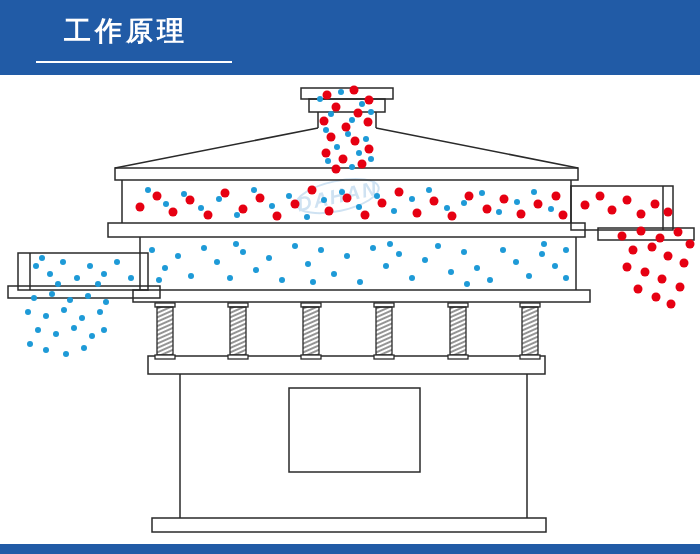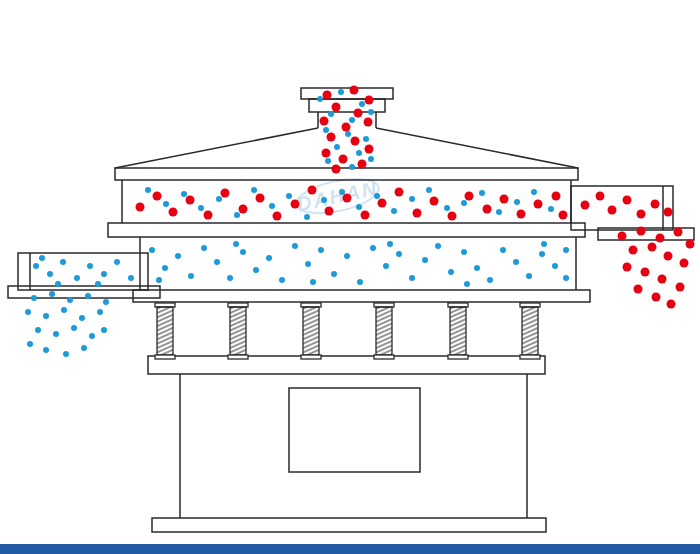--- a/index.html
+++ b/index.html
@@ -23,20 +23,24 @@
   }
   .diagram-svg{
     position:absolute;top:0;left:0;width:700px;height:554px;z-index:1;
   }
 </style>
 </head>
 <body>
 
 <div class="page">
 
+  <div class="page-header" style="background: rgb(33, 91, 166);">
+    <h1 class="page-title">工作原理</h1>
+    <div class="title-underline" style="background: rgb(255, 255, 255);"></div>
+  </div>
 
   <svg class="diagram-svg" viewBox="0 0 700 554" xmlns="http://www.w3.org/2000/svg">
     <defs>
       <pattern id="coil" width="5" height="4" patternUnits="userSpaceOnUse" patternTransform="rotate(-24)">
         <line x1="0" y1="2" x2="5" y2="2" stroke="#2a2a2a" stroke-width="1"></line>
       </pattern>
       <g id="spring-shape">
         <rect x="0" y="0" width="20" height="4" fill="#ffffff" stroke="#2a2a2a" stroke-width="1.3"></rect>
         <rect x="2" y="4" width="16" height="48" fill="url(#coil)" stroke="#2a2a2a" stroke-width="1.3"></rect>
         <rect x="0" y="52" width="20" height="4" fill="#ffffff" stroke="#2a2a2a" stroke-width="1.3"></rect>

